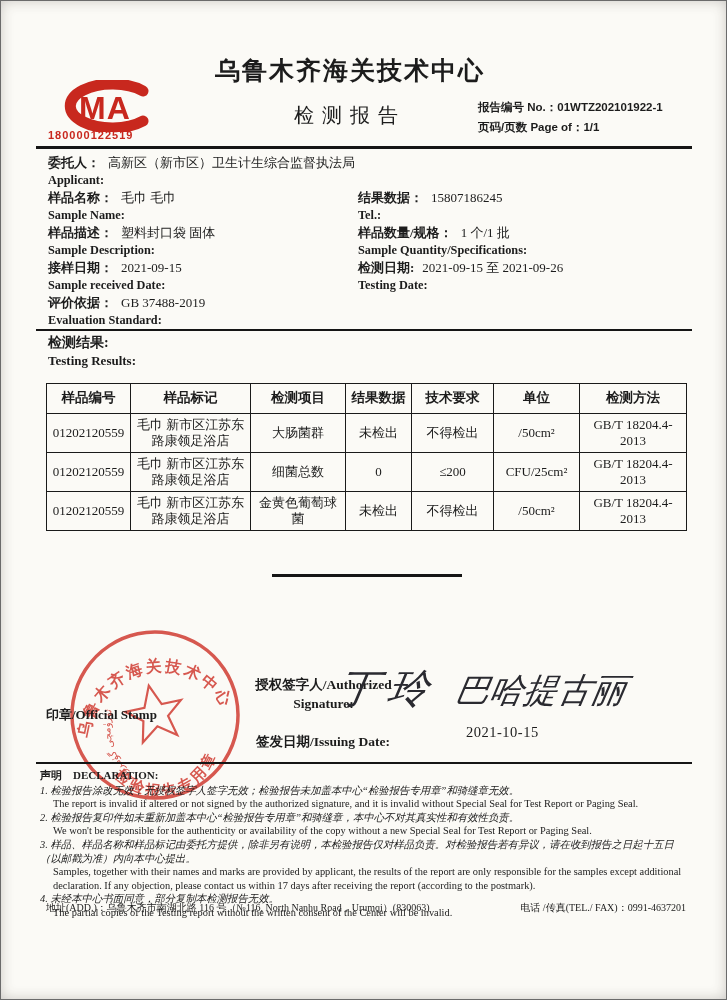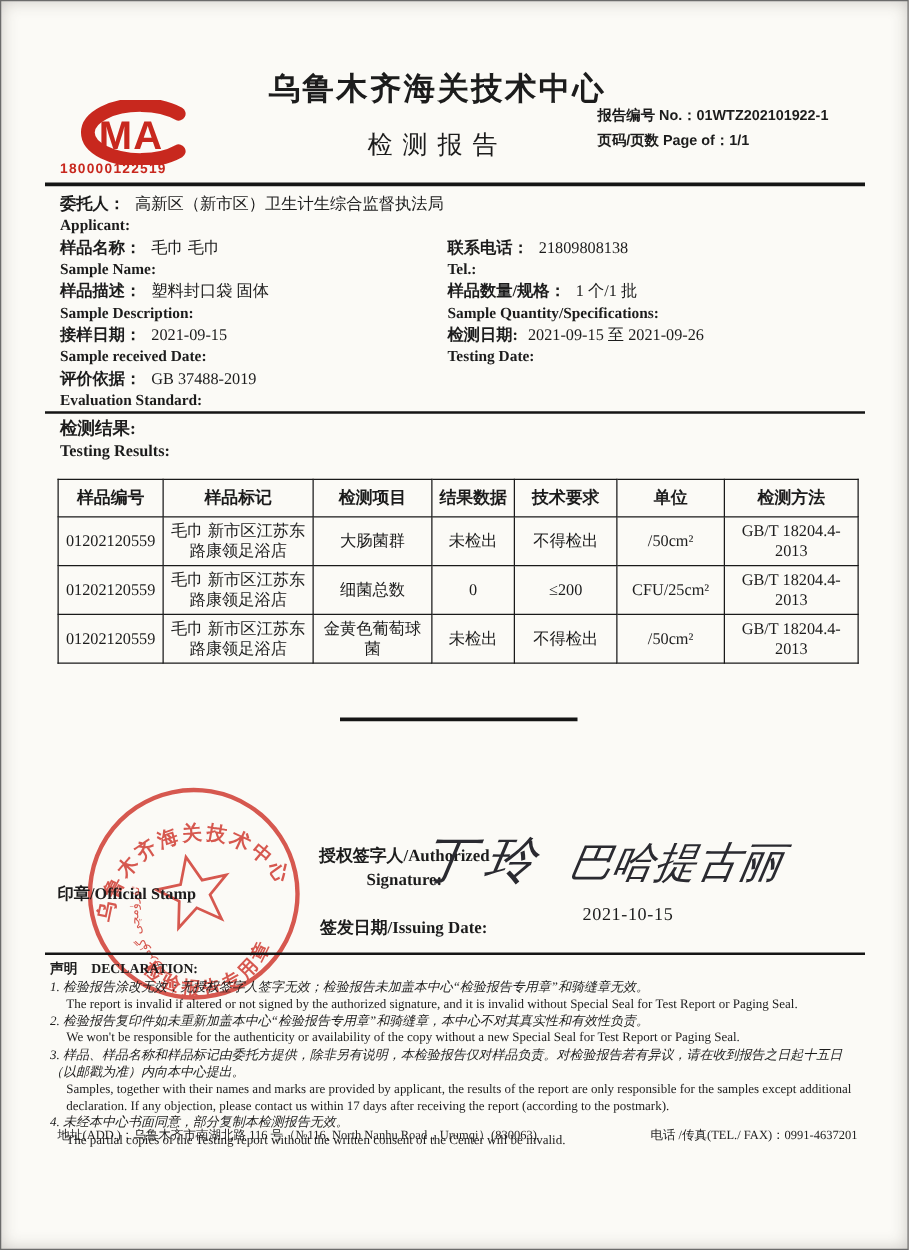--- a/index.html
+++ b/index.html
@@ -11,21 +11,21 @@
   }
   .abs{position:absolute;}
   .hr{position:absolute;background:#151515;}
   
   .title{left:150px;top:54px;width:400px;text-align:center;
     font-family:"Liberation Sans","DejaVu Sans",sans-serif;
     font-size:25px;font-weight:bold;letter-spacing:2px;}
   .subtitle{left:150px;top:102px;width:400px;text-align:center;
     font-family:"Liberation Sans","DejaVu Sans",sans-serif;
     font-size:20px;letter-spacing:8px;}
-  .report-meta{left:478px;top:83px;width:230px;
+  .report-meta{left:478px;top:97px;width:230px;
     font-family:"Liberation Sans","DejaVu Sans",sans-serif;
     font-size:11.5px;font-weight:bold;line-height:20px;white-space:nowrap;}
   .logo-number{left:48px;top:129px;width:120px;text-align:left;color:#c8281e;
     font-family:"Liberation Sans","DejaVu Sans",sans-serif;
     font-size:11px;font-weight:bold;letter-spacing:1px;}
   
   .info-col{font-size:13px;line-height:17.5px;}
   .info-entry{height:35px;}
   .zh-label{font-weight:bold;}
   .zh-value{font-weight:normal;padding-left:8px;}
@@ -95,21 +95,21 @@
       <div class="en-label">Sample received Date:</div>
     </div>
     <div class="info-entry">
       <div><span class="zh-label">评价依据：</span><span class="zh-value">GB 37488-2019</span></div>
       <div class="en-label">Evaluation Standard:</div>
     </div>
   </div>
 
   <div class="abs info-col" style="left:358px;top:189px;width:330px;">
     <div class="info-entry">
-      <div><span class="zh-label">联系电话：</span><span class="zh-value">21809808138</span></div>
+      <div><span class="zh-label">结果数据：</span><span class="zh-value">15807186245</span></div>
       <div class="en-label">Tel.:</div>
     </div>
     <div class="info-entry">
       <div><span class="zh-label">样品数量/规格：</span><span class="zh-value">1 个/1 批</span></div>
       <div class="en-label">Sample Quantity/Specifications:</div>
     </div>
     <div class="info-entry">
       <div><span class="zh-label">检测日期:</span><span class="zh-value">2021-09-15 至 2021-09-26</span></div>
       <div class="en-label">Testing Date:</div>
     </div>

